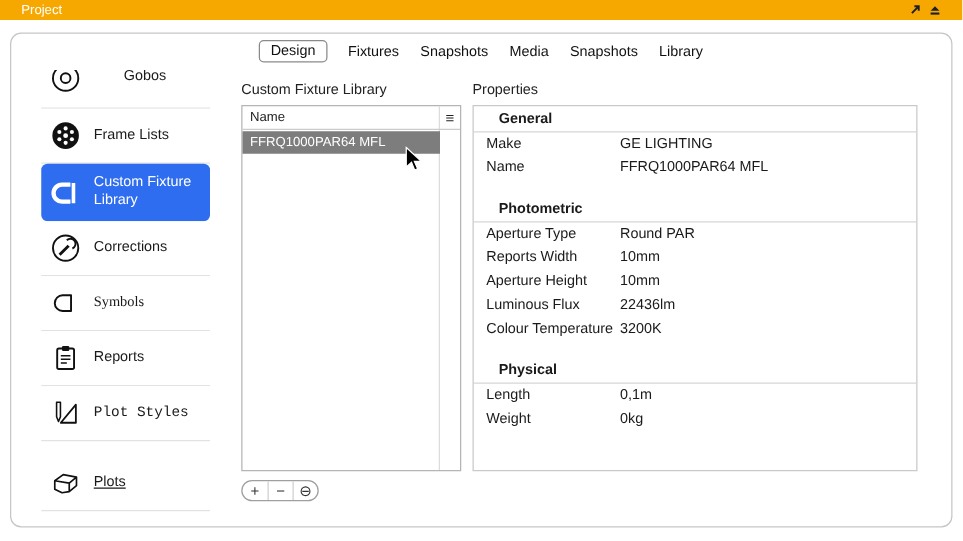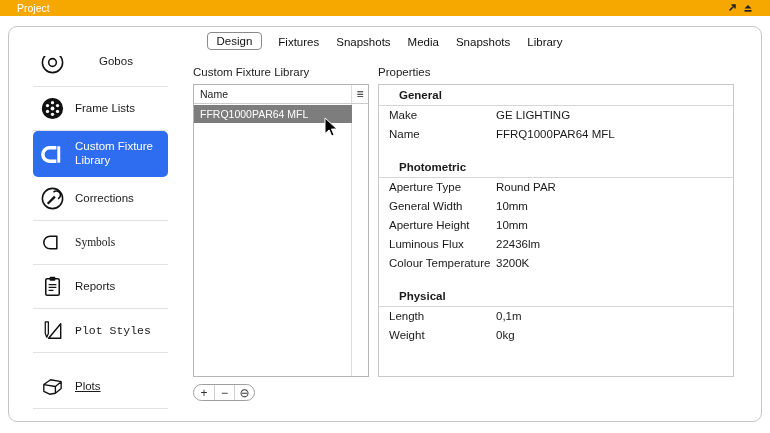--- a/index.html
+++ b/index.html
@@ -221,21 +221,21 @@
     </div>
   </div>
 
   <div class="prop-section">
     <div class="prop-head">Photometric</div>
     <div class="prop-row">
       <span class="prop-label">Aperture Type</span>
       <span class="prop-value">Round PAR</span>
     </div>
     <div class="prop-row">
-      <span class="prop-label">General Width</span>
+      <span class="prop-label">Reports Width</span>
       <span class="prop-value">10mm</span>
     </div>
     <div class="prop-row">
       <span class="prop-label">Aperture Height</span>
       <span class="prop-value">10mm</span>
     </div>
     <div class="prop-row">
       <span class="prop-label">Luminous Flux</span>
       <span class="prop-value">22436lm</span>
     </div>

